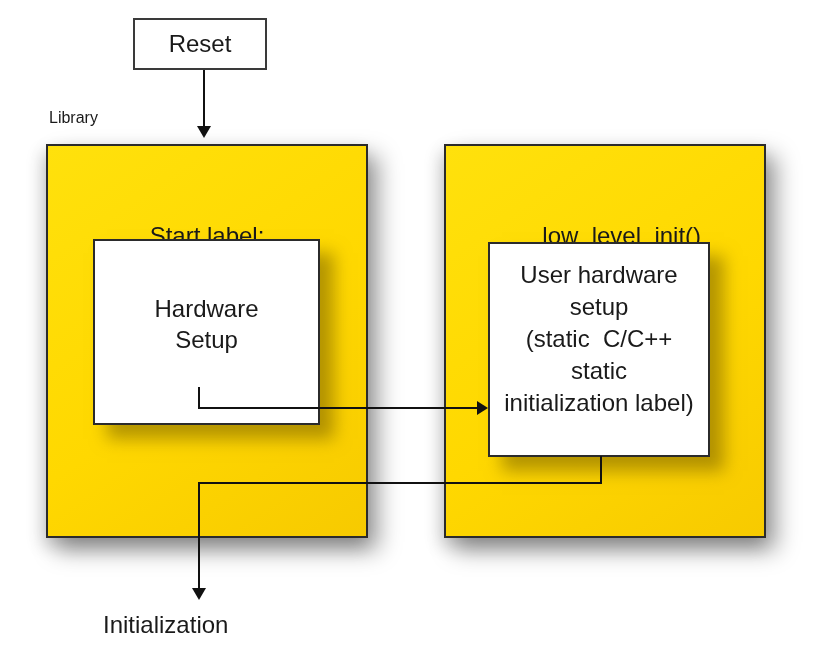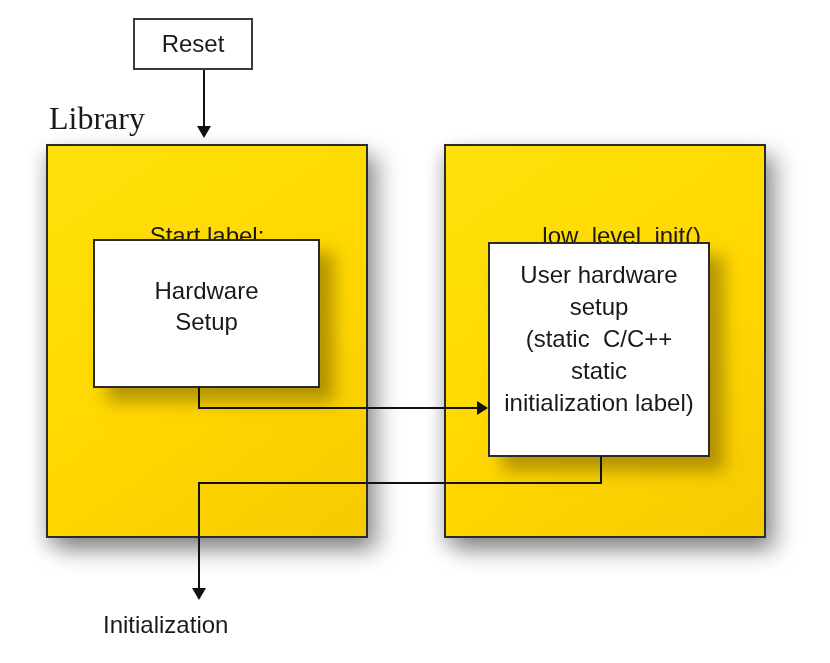--- a/index.html
+++ b/index.html
@@ -8,35 +8,35 @@
     font-family:"Liberation Sans","DejaVu Sans",sans-serif;color:#1a1a1a;
   }
   .panel{
     position:absolute;top:144px;width:322px;height:394px;box-sizing:border-box;
     background:linear-gradient(145deg,#ffe10c 0%,#ffd800 55%,#f7ca00 100%);
     border:2px solid #2b2b2b;
     box-shadow:10px 12px 22px rgba(0,0,0,0.40), -4px 8px 16px rgba(0,0,0,0.16);
     z-index:1;
   }
   .panel-title{
-    position:absolute;top:104px;font-size:32px;line-height:28px;white-space:nowrap;z-index:1;font-family:Liberation Serif, serif;
+    position:absolute;top:104px;font-size:16px;line-height:28px;white-space:nowrap;z-index:1;
   }
   .inner-label{
     position:absolute;top:76px;left:0;width:100%;text-align:center;
     font-size:24px;line-height:28px;white-space:pre;
   }
   .white-box{
     position:absolute;box-sizing:border-box;background:#ffffff;border:2px solid #2b2b2b;
     display:flex;flex-direction:column;align-items:center;justify-content:center;
     text-align:center;font-size:24px;z-index:2;
     box-shadow:14px 14px 16px rgba(118,94,0,0.55);
   }
   .white-box .line{white-space:pre;}
   .reset-box{
-    position:absolute;left:133px;top:18px;width:120px;height:52px;box-sizing:border-box;
+    position:absolute;left:133px;top:18px;width:134px;height:52px;box-sizing:border-box;
     background:#ffffff;border:2px solid #3a3a3a;
     display:flex;align-items:center;justify-content:center;font-size:24px;z-index:2;
   }
   .wire{position:absolute;background:#111111;z-index:3;}
   .arrowhead{position:absolute;width:0;height:0;z-index:3;}
   .arrowhead.down{border-left:7px solid transparent;border-right:7px solid transparent;border-top:12px solid #111111;}
   .arrowhead.right{border-top:7px solid transparent;border-bottom:7px solid transparent;border-left:11px solid #111111;}
   .free-label{position:absolute;font-size:24px;line-height:28px;text-align:left;z-index:1;}
 </style>
 </head>
@@ -53,21 +53,21 @@
   <div class="panel-title" style="left:49px;">Library</div>
 
   <div class="panel" style="left:46px;">
     <div class="inner-label">Start label:</div>
   </div>
 
   <div class="panel" style="left:444px;">
     <div class="inner-label">_ _low_level_init()</div>
   </div>
 
-  <div class="white-box" style="left:93px;top:239px;width:227px;height:149px;padding-bottom:16px;line-height:31px;">
+  <div class="white-box" style="left:93px;top:239px;width:227px;height:186px;padding-bottom:16px;line-height:31px;">
     <div class="line">Hardware</div>
     <div class="line">Setup</div>
   </div>
 
   <div class="white-box" style="left:488px;top:242px;width:222px;height:215px;padding-bottom:22px;line-height:32px;">
     <div class="line">User hardware</div>
     <div class="line">setup</div>
     <div class="line">(static  C/C++</div>
     <div class="line">static</div>
     <div class="line">initialization label)</div>

